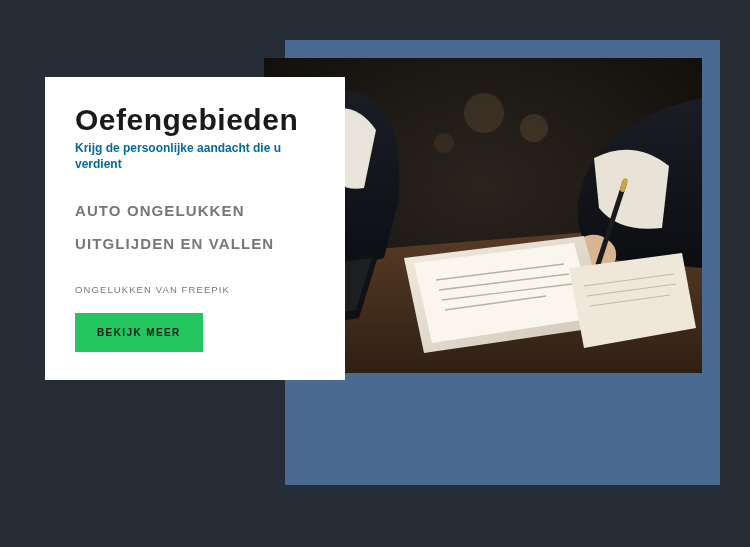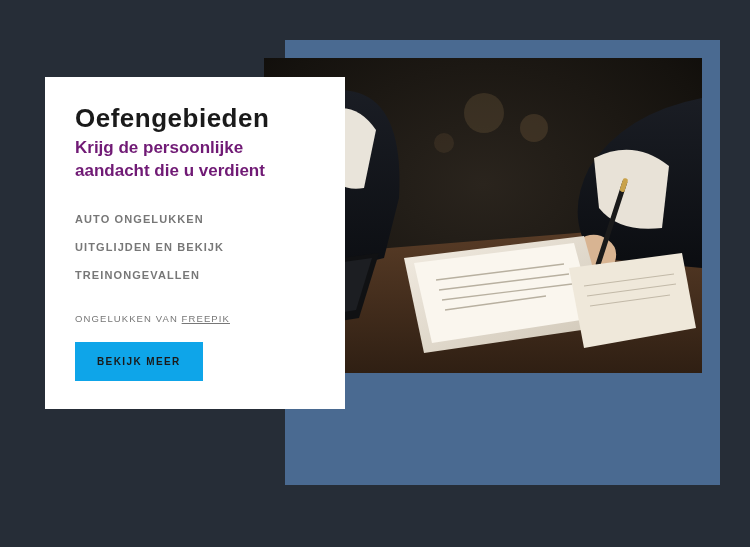--- a/index.html
+++ b/index.html
@@ -31,54 +31,54 @@
   .photo svg { width: 100%; height: 100%; display: block; }
   .card {
     position: absolute;
     top: 77px;
     left: 45px;
     width: 300px;
     background: #ffffff;
     padding: 26px 30px 28px 30px;
   }
   .card h1 {
-    font-size: 26px;
+    font-size: 30px;
     font-weight: 700;
     color: #1a1a1a;
     letter-spacing: 0.5px;
     margin-bottom: 3px;
   }
   .card .subtitle {
-    font-size: 17px;
+    font-size: 12px;
     font-weight: 600;
-    color: #701a75;
+    color: #0369a1;
     line-height: 1.35;
     margin-bottom: 22px;
   }
   .card .list {
     list-style: none;
     margin-bottom: 24px;
   }
   .card .list li {
-    font-size: 11px;
+    font-size: 15px;
     font-weight: 600;
     letter-spacing: 1.1px;
     color: #777;
     padding: 8px 0;
   }
   .attribution {
     font-size: 9.5px;
     color: #777;
     letter-spacing: 1.1px;
     margin-bottom: 18px;
   }
-  .attribution .link { text-decoration: underline; }
+  .attribution .link { }
   .cta {
     display: inline-block;
-    background: #0ea5e9;
+    background: #22c55e;
     color: #1a1a1a;
     font-size: 10px;
     font-weight: 700;
     letter-spacing: 1.4px;
     padding: 14px 22px;
     border: none;
     cursor: pointer;
   }
 </style>
 </head>
@@ -146,20 +146,19 @@
     <circle cx="270" cy="70" r="14" fill="#7a6140" opacity="0.3"></circle>
     <circle cx="180" cy="85" r="10" fill="#5c4a32" opacity="0.3"></circle>
   </svg>
 </div>
 
 <div class="card">
   <h1>Oefengebieden</h1>
   <p class="subtitle">Krijg de persoonlijke aandacht die u verdient</p>
   <ul class="list">
     <li>AUTO ONGELUKKEN</li>
-    <li>UITGLIJDEN EN BEKIJK</li>
-    <li>TREINONGEVALLEN</li>
+    <li>UITGLIJDEN EN VALLEN</li>
   </ul>
   <p class="attribution">
     <span>ONGELUKKEN VAN </span><span class="link">FREEPIK</span>
   </p>
   <button class="cta">BEKIJK MEER</button>
 </div>
 
 </body></html>

